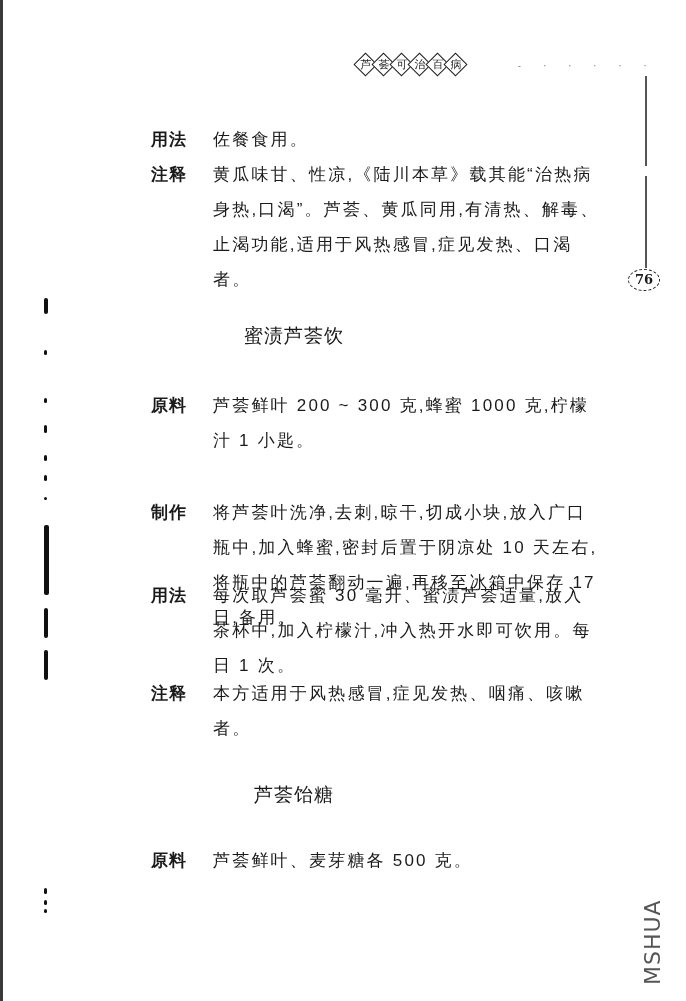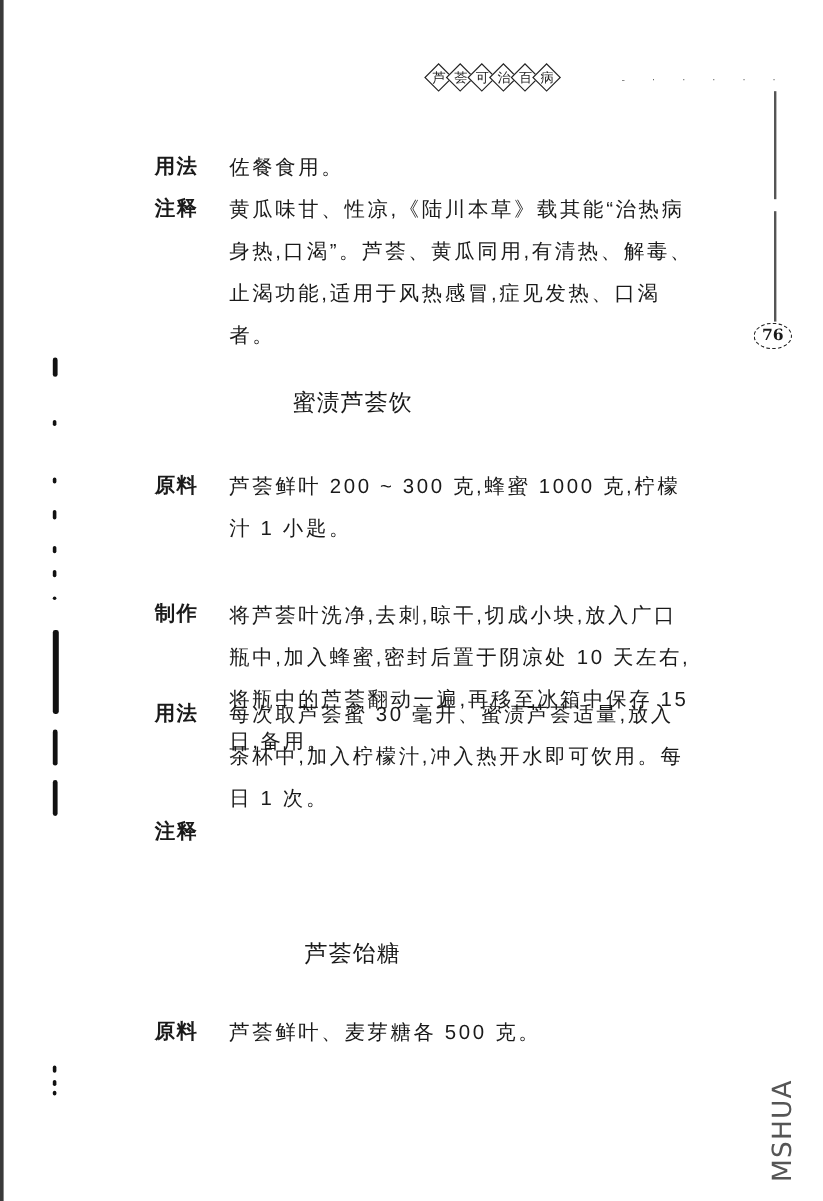--- a/index.html
+++ b/index.html
@@ -30,21 +30,21 @@
     font-family: "DejaVu Sans", sans-serif;
   }
   .vline1 { position: absolute; left: 645px; top: 76px; width: 2px; height: 90px; background: #555; }
   .vline2 { position: absolute; left: 645px; top: 176px; width: 2px; height: 92px; background: #555; }
   .page-num {
     position: absolute; left: 628px; top: 269px; width: 30px; height: 20px;
     border: 1.5px dashed #222; border-radius: 50%;
     font-size: 13px; font-weight: bold; text-align: center; line-height: 20px;
     font-family: "DejaVu Serif", serif;
   }
-  .entry { position: absolute; left: 129px; width: 450px; display: flex; }
+  .entry { position: absolute; left: 151px; width: 450px; display: flex; }
   .entry .label {
     width: 62px; flex: none; font-size: 17px; line-height: 35px; font-weight: bold;
     font-family: "DejaVu Sans", sans-serif; letter-spacing: 1px;
   }
   .entry .text {
     flex: 1; font-size: 17px; line-height: 35px; letter-spacing: 2.2px;
     font-family: Liberation Sans, sans-serif;
   }
   .section-title {
     position: absolute; left: 0; width: 588px; text-align: center; font-size: 19px;
@@ -95,28 +95,29 @@
   <div class="text">黄瓜味甘、性凉,《陆川本草》载其能“治热病身热,口渴”。芦荟、黄瓜同用,有清热、解毒、止渴功能,适用于风热感冒,症见发热、口渴者。</div>
 </div>
 
 <div class="section-title" style="top:323px;">蜜渍芦荟饮</div>
 <div class="entry" style="top:388px;">
   <div class="label">原料</div>
   <div class="text">芦荟鲜叶 200 ~ 300 克,蜂蜜 1000 克,柠檬汁 1 小匙。</div>
 </div>
 <div class="entry" style="top:451px;margin-top:44px;">
   <div class="label">制作</div>
-  <div class="text">将芦荟叶洗净,去刺,晾干,切成小块,放入广口瓶中,加入蜂蜜,密封后置于阴凉处 10 天左右,将瓶中的芦荟翻动一遍,再移至冰箱中保存 15 日,备用。</div>
+  <div class="text">将芦荟叶洗净,去刺,晾干,切成小块,放入广口瓶中,加入蜂蜜,密封后置于阴凉处 10 天左右,将瓶中的芦荟翻动一遍,再移至冰箱中保存 17 日,备用。</div>
 </div>
 <div class="entry" style="top:578px;">
   <div class="label">用法</div>
   <div class="text">每次取芦荟蜜 30 毫升、蜜渍芦荟适量,放入茶杯中,加入柠檬汁,冲入热开水即可饮用。每日 1 次。</div>
 </div>
 <div class="entry" style="top:676px;">
   <div class="label">注释</div>
+  <div class="text">本方适用于风热感冒,症见发热、咽痛、咳嗽者。</div>
 </div>
 
 <div class="section-title" style="top:782px;">芦荟饴糖</div>
 <div class="entry" style="top:843px;">
   <div class="label">原料</div>
   <div class="text">芦荟鲜叶、麦芽糖各 500 克。</div>
 </div>
 
 <div class="noise" style="top:298px;height:16px;width:4px;"></div>
 <div class="noise" style="top:350px;height:5px;width:3px;"></div>

